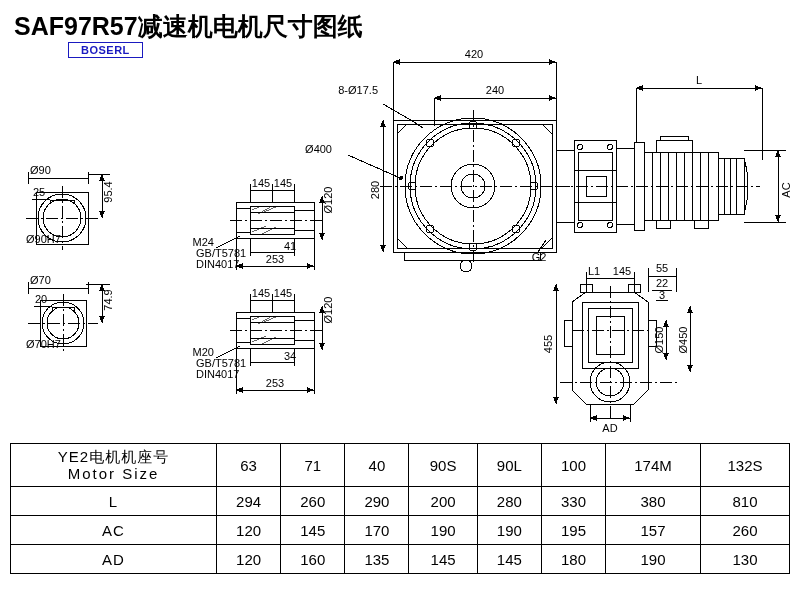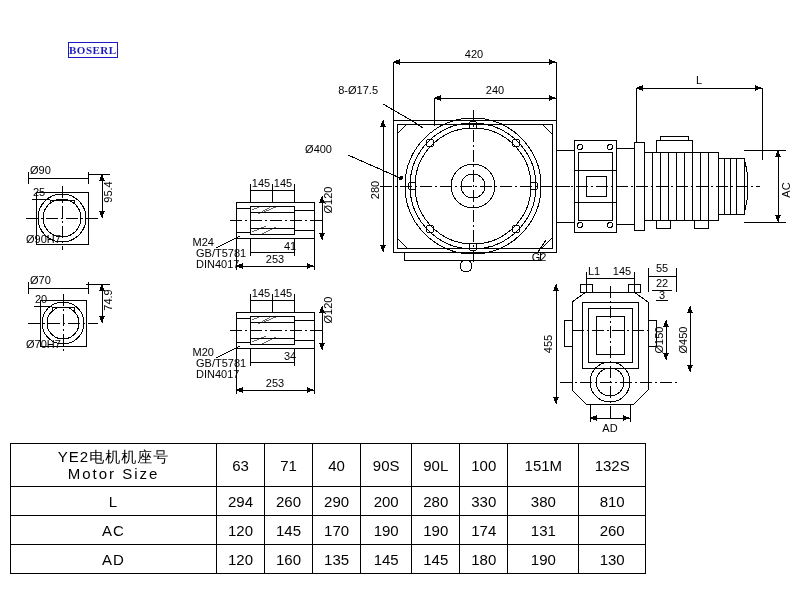--- a/index.html
+++ b/index.html
@@ -30,37 +30,37 @@
     white-space: nowrap;
   }
   .logo {
     position: absolute;
     left: 68px;
     top: 42px;
     border: 1px solid #1a1ac0;
     color: #1a1ac0;
     font-size: 11px;
     font-weight: bold;
-    padding: 1px 0;
+    padding: 1px 12px;
     letter-spacing: 0.5px;
-    font-family: Liberation Serif, serif;
+    font-family: Liberation Sans, sans-serif;
   }
   svg.drawing {
     position: absolute;
     left: 0;
     top: 0;
     width: 800px;
     height: 595px;
   }
   
   .spec-table {
     position: absolute;
     left: 10px;
     top: 443px;
-    width: 636px;
+    width: 780px;
     border-collapse: collapse;
     font-size: 15px;
     font-family: "Liberation Sans", sans-serif;
   }
   .spec-table td {
     border: 1px solid #000;
     text-align: center;
     height: 28px;
     padding: 0;
   }
@@ -72,20 +72,21 @@
   }
   .spec-table td.head-cell .l1 { display:block; }
   .spec-table td.head-cell .l2 { display:block; letter-spacing: 2px; }
   .spec-table tr.row-head td { height: 42px; }
 </style>
 </head>
 <body>
 
 <div id="page">
 
+  <div class="title">SAF97R57减速机电机尺寸图纸</div>
   <div class="logo">BOSERL</div>
 
   <svg class="drawing" viewBox="0 0 800 595">
     <g fill="none" stroke="#000" stroke-width="1" shape-rendering="crispEdges">
 
       <line x1="393" y1="62" x2="556" y2="62"></line>
       <path d="M393,62 l7,-3 l0,6 z" fill="#000" stroke="none"></path>
       <path d="M556,62 l-7,-3 l0,6 z" fill="#000" stroke="none"></path>
       <line x1="393" y1="62" x2="393" y2="120" stroke-dasharray="0"></line>
       <line x1="556" y1="62" x2="556" y2="120"></line>
@@ -395,43 +396,43 @@
         <td class="head-cell">
           <span class="l1">YE2电机机座号</span>
           <span class="l2">Motor Size</span>
         </td>
         <td>63</td>
         <td>71</td>
         <td>40</td>
         <td>90S</td>
         <td>90L</td>
         <td>100</td>
-        <td>151M</td>
+        <td>174M</td>
         <td>132S</td>
       </tr>
       <tr>
         <td class="head-cell">L</td>
         <td>294</td>
         <td>260</td>
         <td>290</td>
         <td>200</td>
         <td>280</td>
         <td>330</td>
         <td>380</td>
         <td>810</td>
       </tr>
       <tr>
         <td class="head-cell">AC</td>
         <td>120</td>
         <td>145</td>
         <td>170</td>
         <td>190</td>
         <td>190</td>
-        <td>174</td>
-        <td>131</td>
+        <td>195</td>
+        <td>157</td>
         <td>260</td>
       </tr>
       <tr>
         <td class="head-cell">AD</td>
         <td>120</td>
         <td>160</td>
         <td>135</td>
         <td>145</td>
         <td>145</td>
         <td>180</td>

